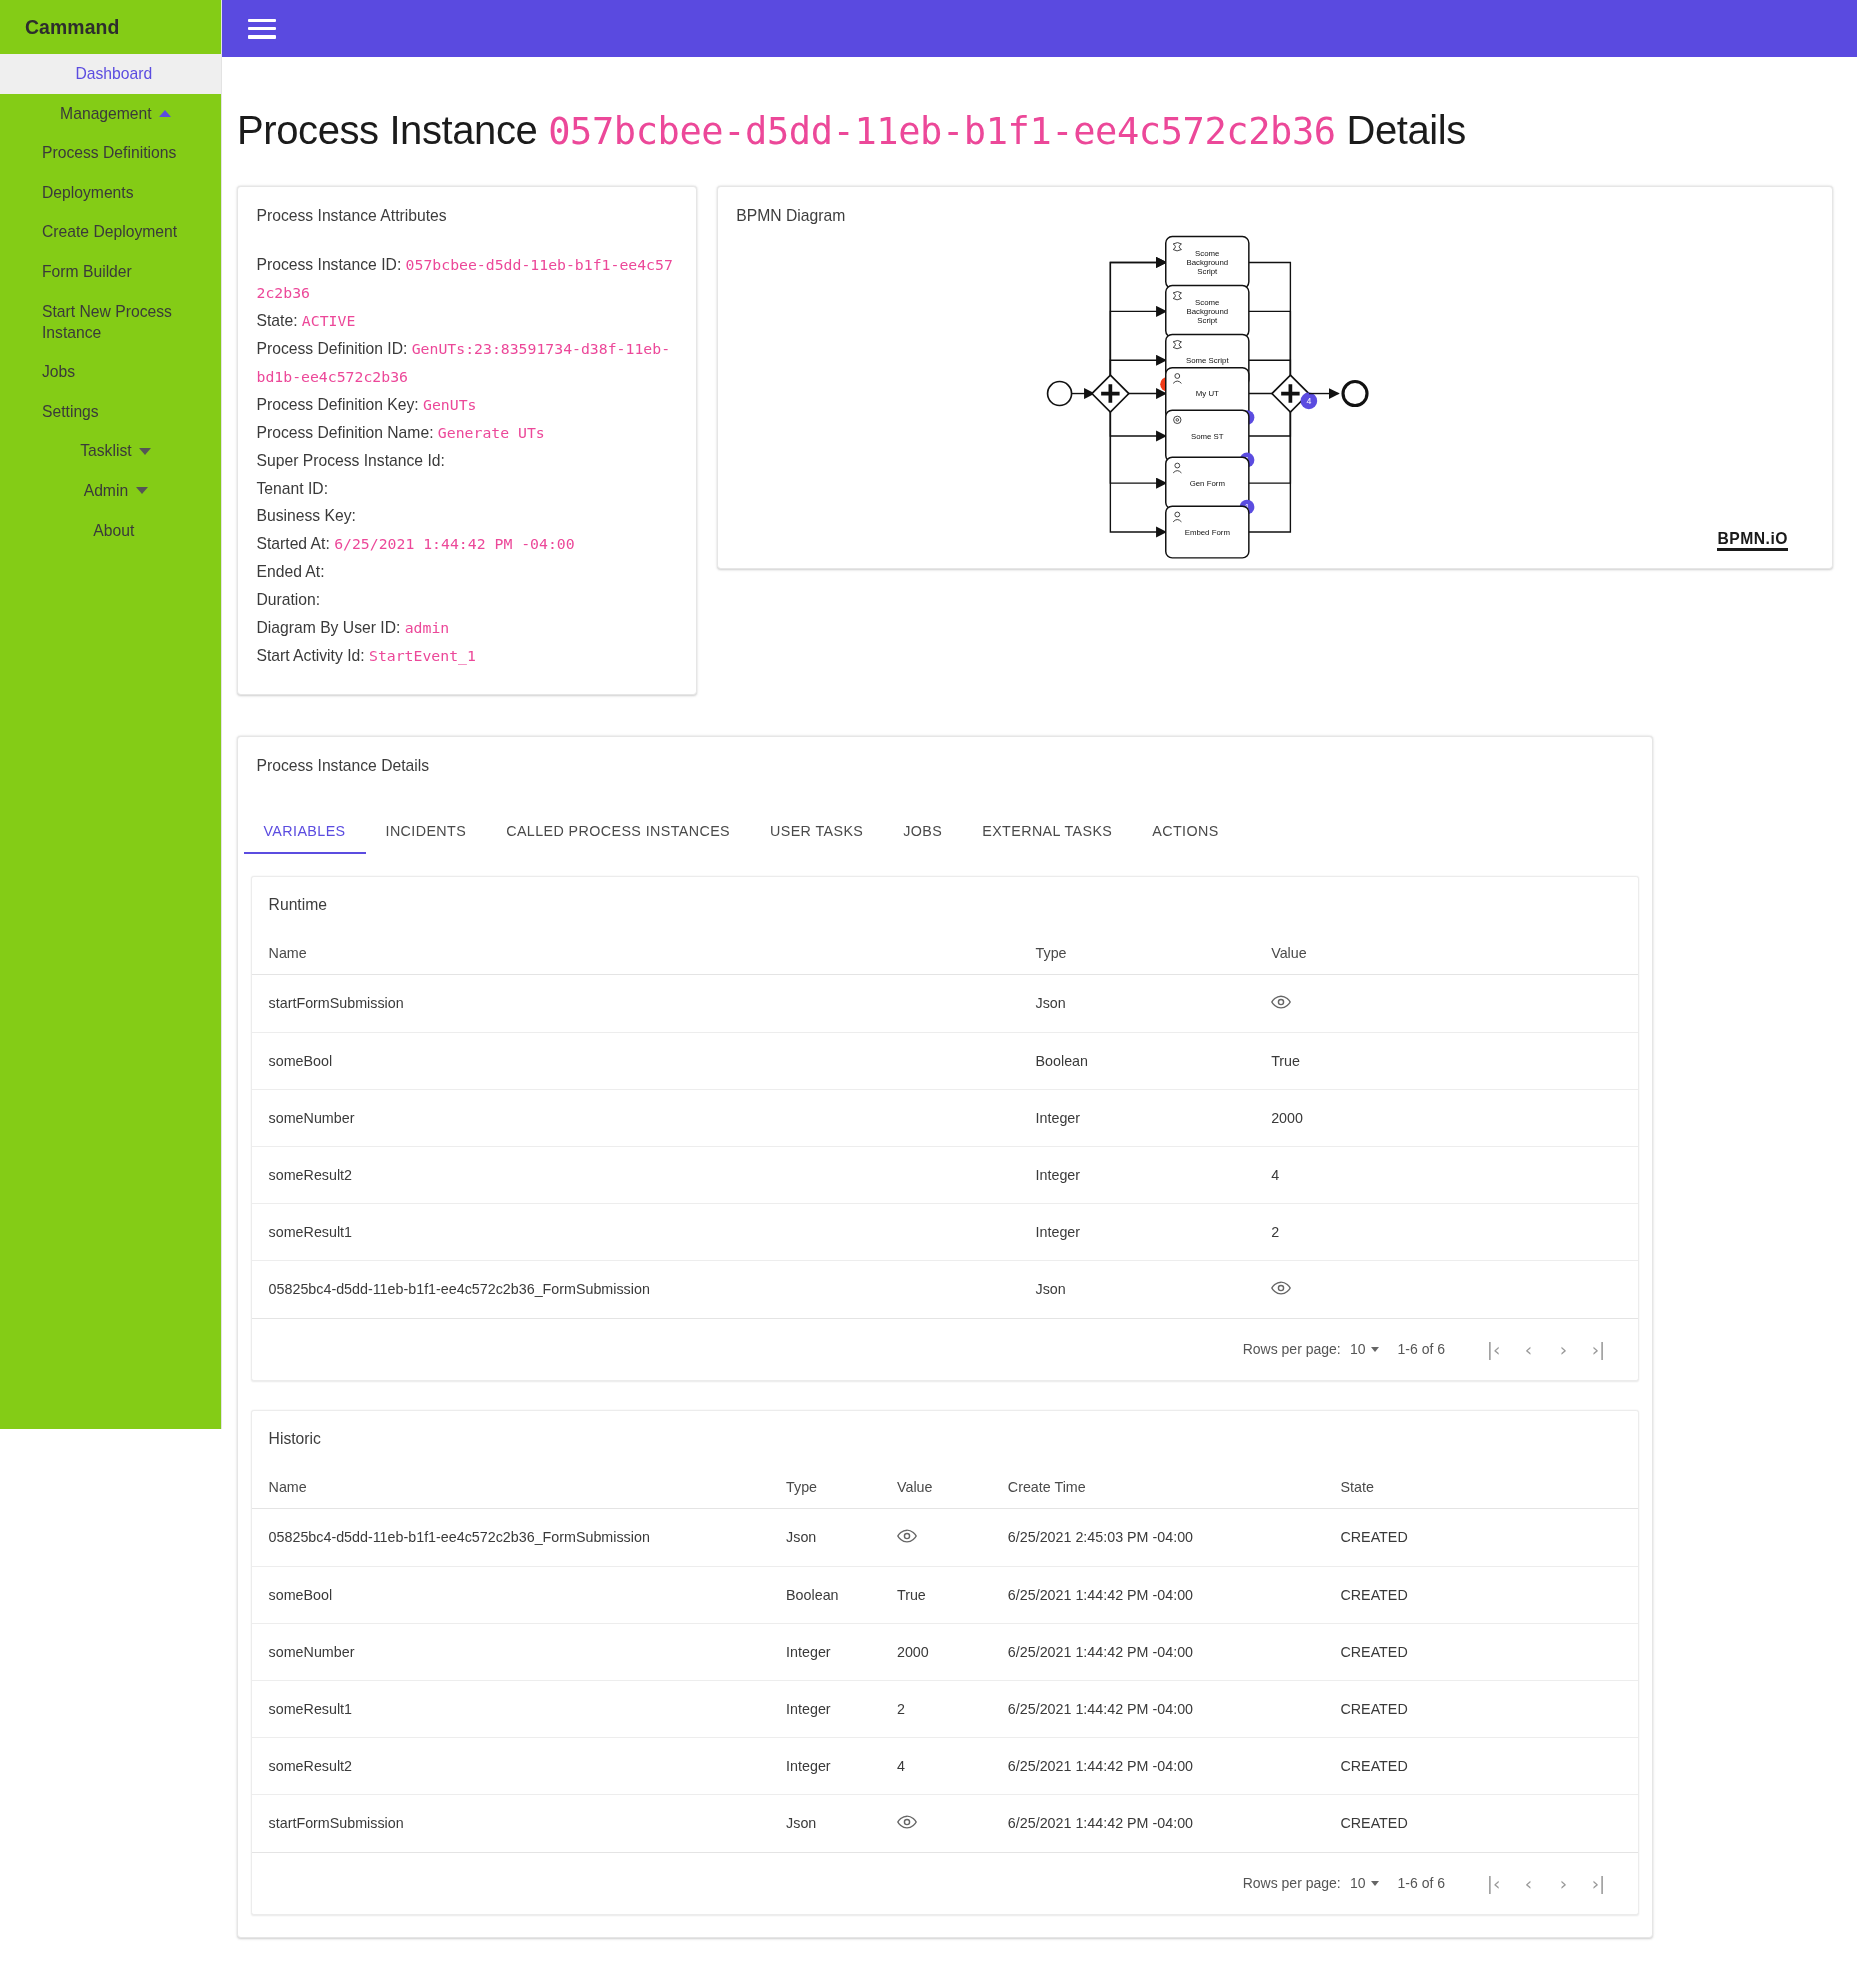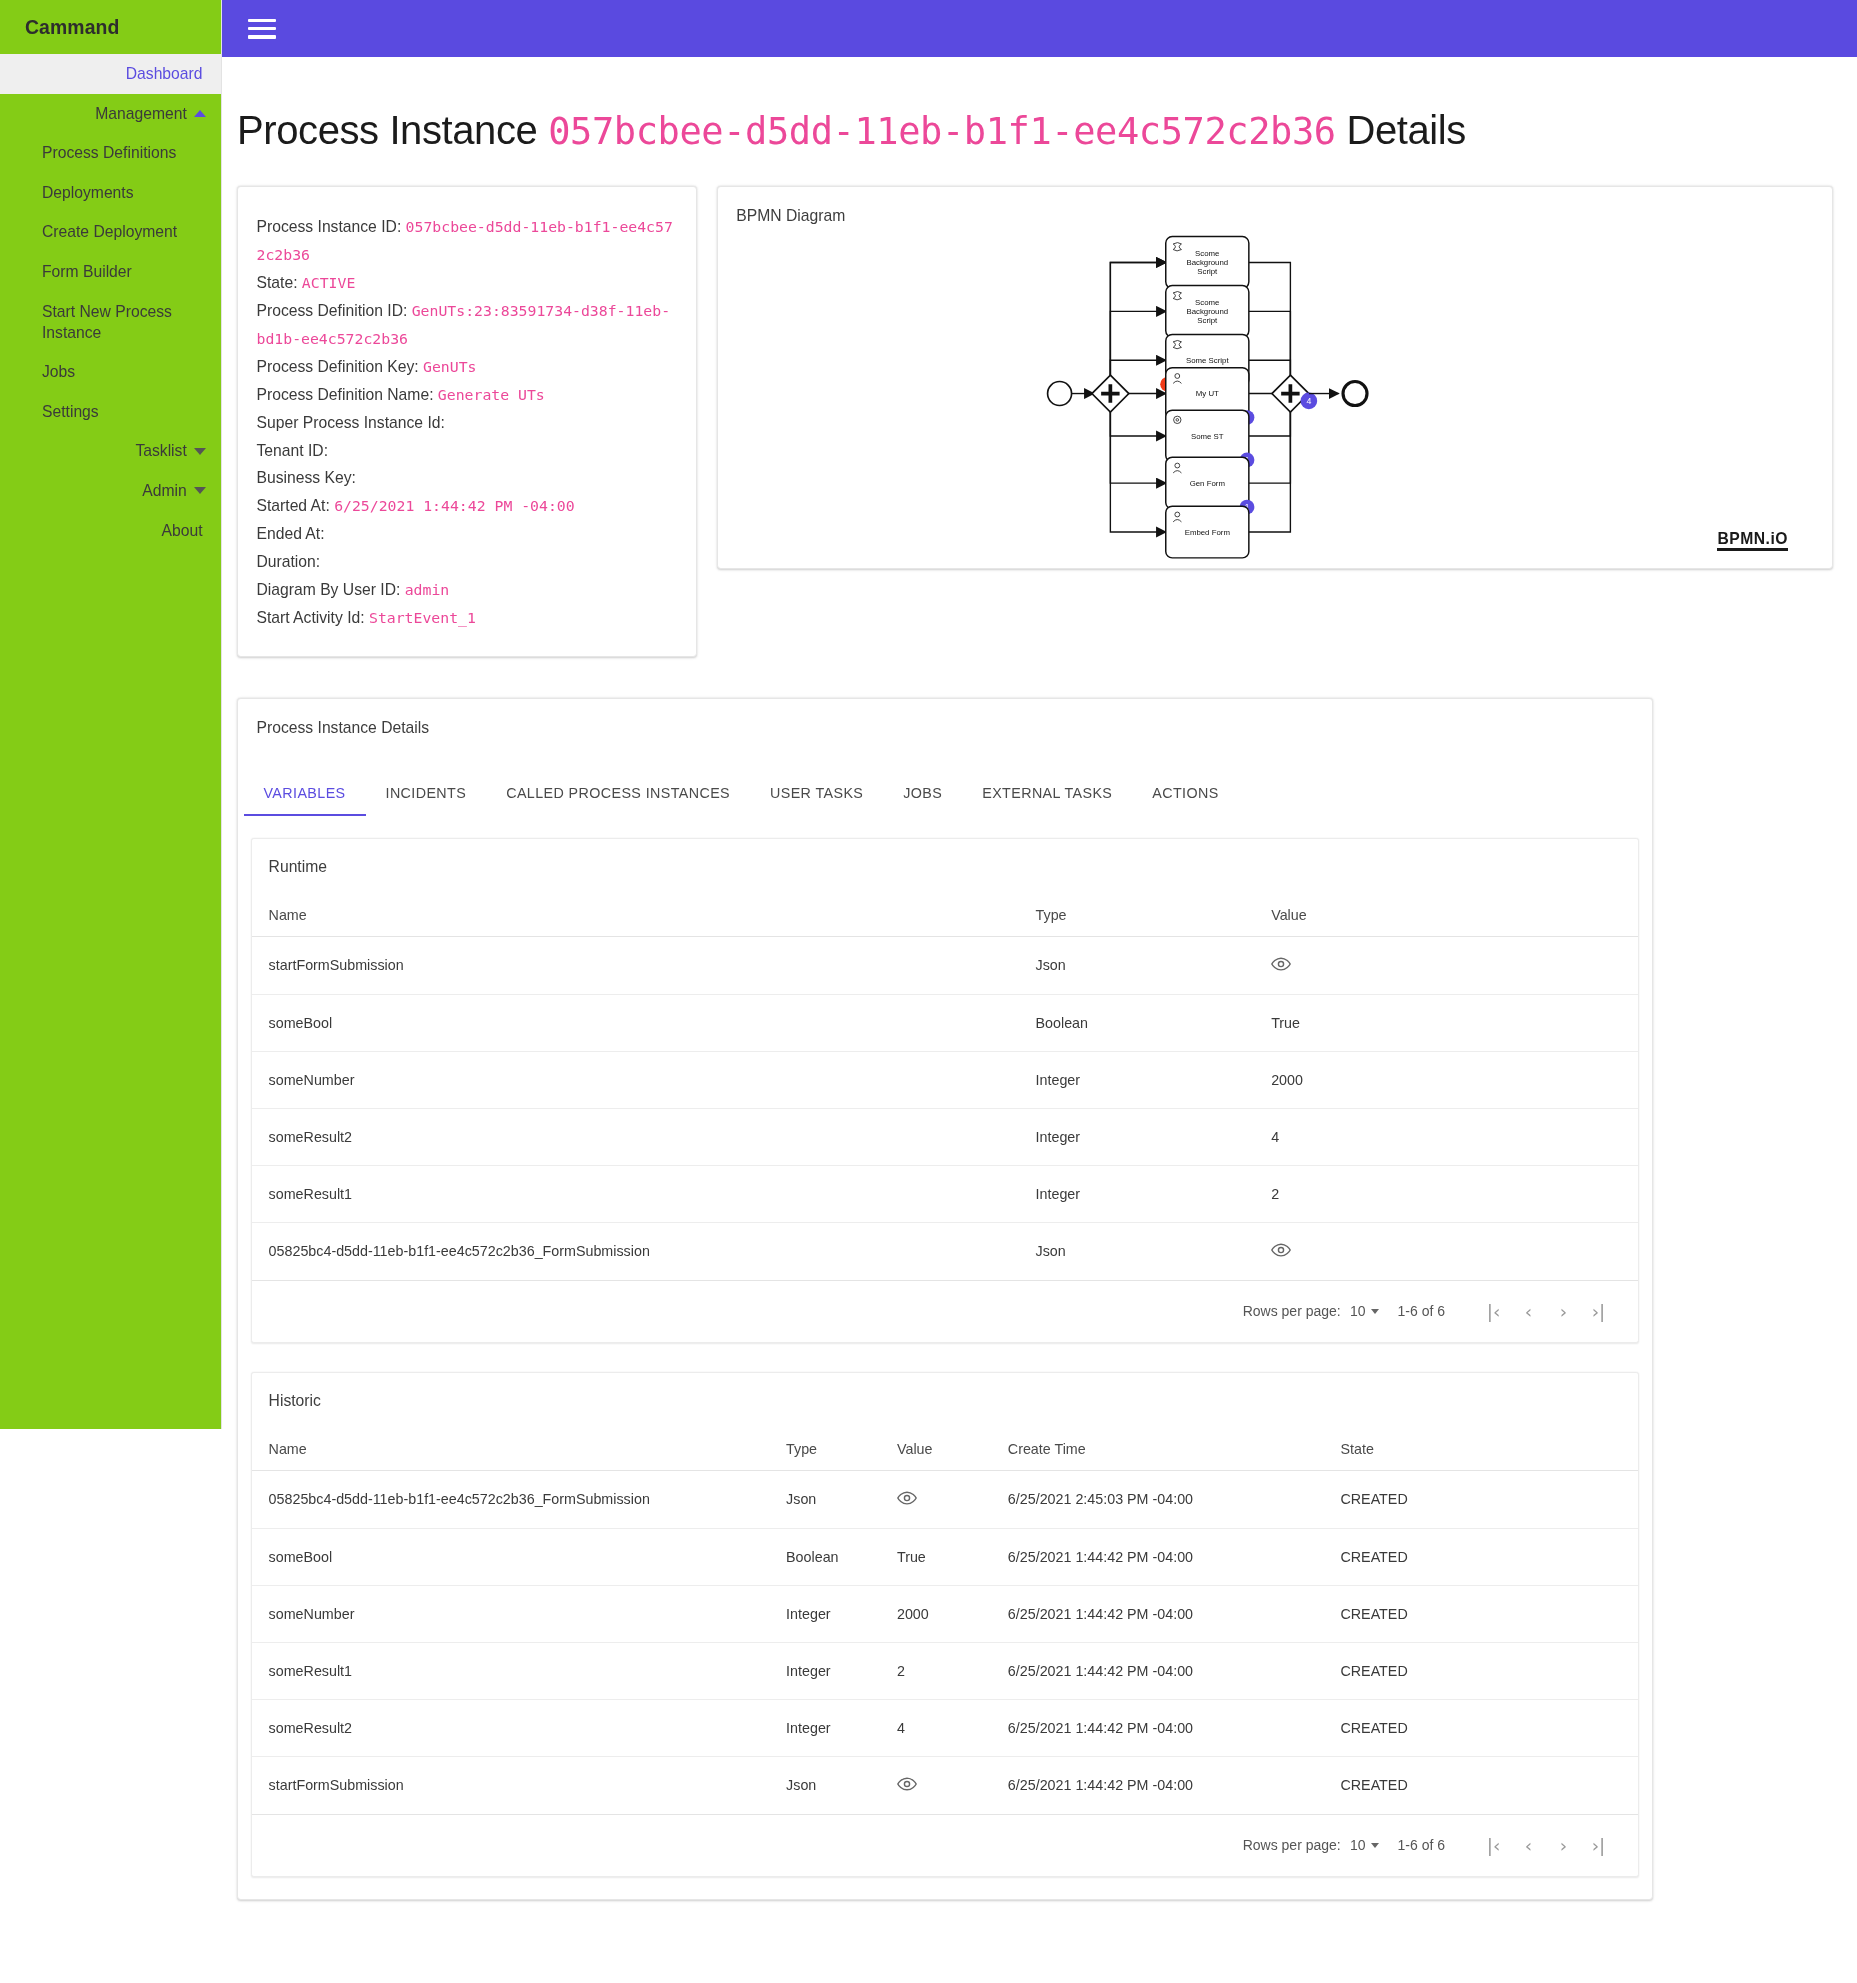--- a/index.html
+++ b/index.html
@@ -20,21 +20,21 @@
     z-index: 5;
   }
   #brand {
     height: 54px;
     display: flex; align-items: center;
     padding-left: 25px;
     font-size: 19.4px; font-weight: bold; color: #2d2d2d;
     letter-spacing: 0.1px;
   }
   .nav-item {
-    display: flex; align-items: center; justify-content: flex-end;
+    display: flex; align-items: center; justify-content: center;
     padding: 9.2px 18.5px 9.2px 25px;
     font-size: 15.7px; color: #3a3a3a; cursor: pointer;
     line-height: 1.35;
   }
   .nav-item.active { background: #efefef; color: #5b4ce0; }
   .nav-item.group { padding-right: 14.8px; }
   .nav-sub {
     padding: 9.2px 18.5px 9.2px 42px;
     font-size: 15.7px; color: #3a3a3a; cursor: pointer;
     line-height: 1.35;
@@ -197,20 +197,21 @@
 
   <h1 id="page-title">
     <span>Process Instance</span>
     <span class="pid">057bcbee-d5dd-11eb-b1f1-ee4c572c2b36</span>
     <span>Details</span>
   </h1>
 
   <div class="row-cards">
 
     <div class="card" id="attr-card">
+      <div class="card-title">Process Instance Attributes</div>
       <div id="attr-list">
           <div class="attr-line"><span>Process Instance ID:</span> <span class="v"> 057bcbee-d5dd-11eb-b1f1-ee4c572c2b36</span></div>
           <div class="attr-line"><span>State:</span> <span class="v"> ACTIVE</span></div>
           <div class="attr-line"><span>Process Definition ID:</span> <span class="v"> GenUTs:23:83591734-d38f-11eb-bd1b-ee4c572c2b36</span></div>
           <div class="attr-line"><span>Process Definition Key:</span> <span class="v"> GenUTs</span></div>
           <div class="attr-line"><span>Process Definition Name:</span> <span class="v"> Generate UTs</span></div>
           <div class="attr-line"><span>Super Process Instance Id:</span></div>
           <div class="attr-line"><span>Tenant ID:</span></div>
           <div class="attr-line"><span>Business Key:</span></div>
           <div class="attr-line"><span>Started At:</span> <span class="v"> 6/25/2021 1:44:42 PM -04:00</span></div>

